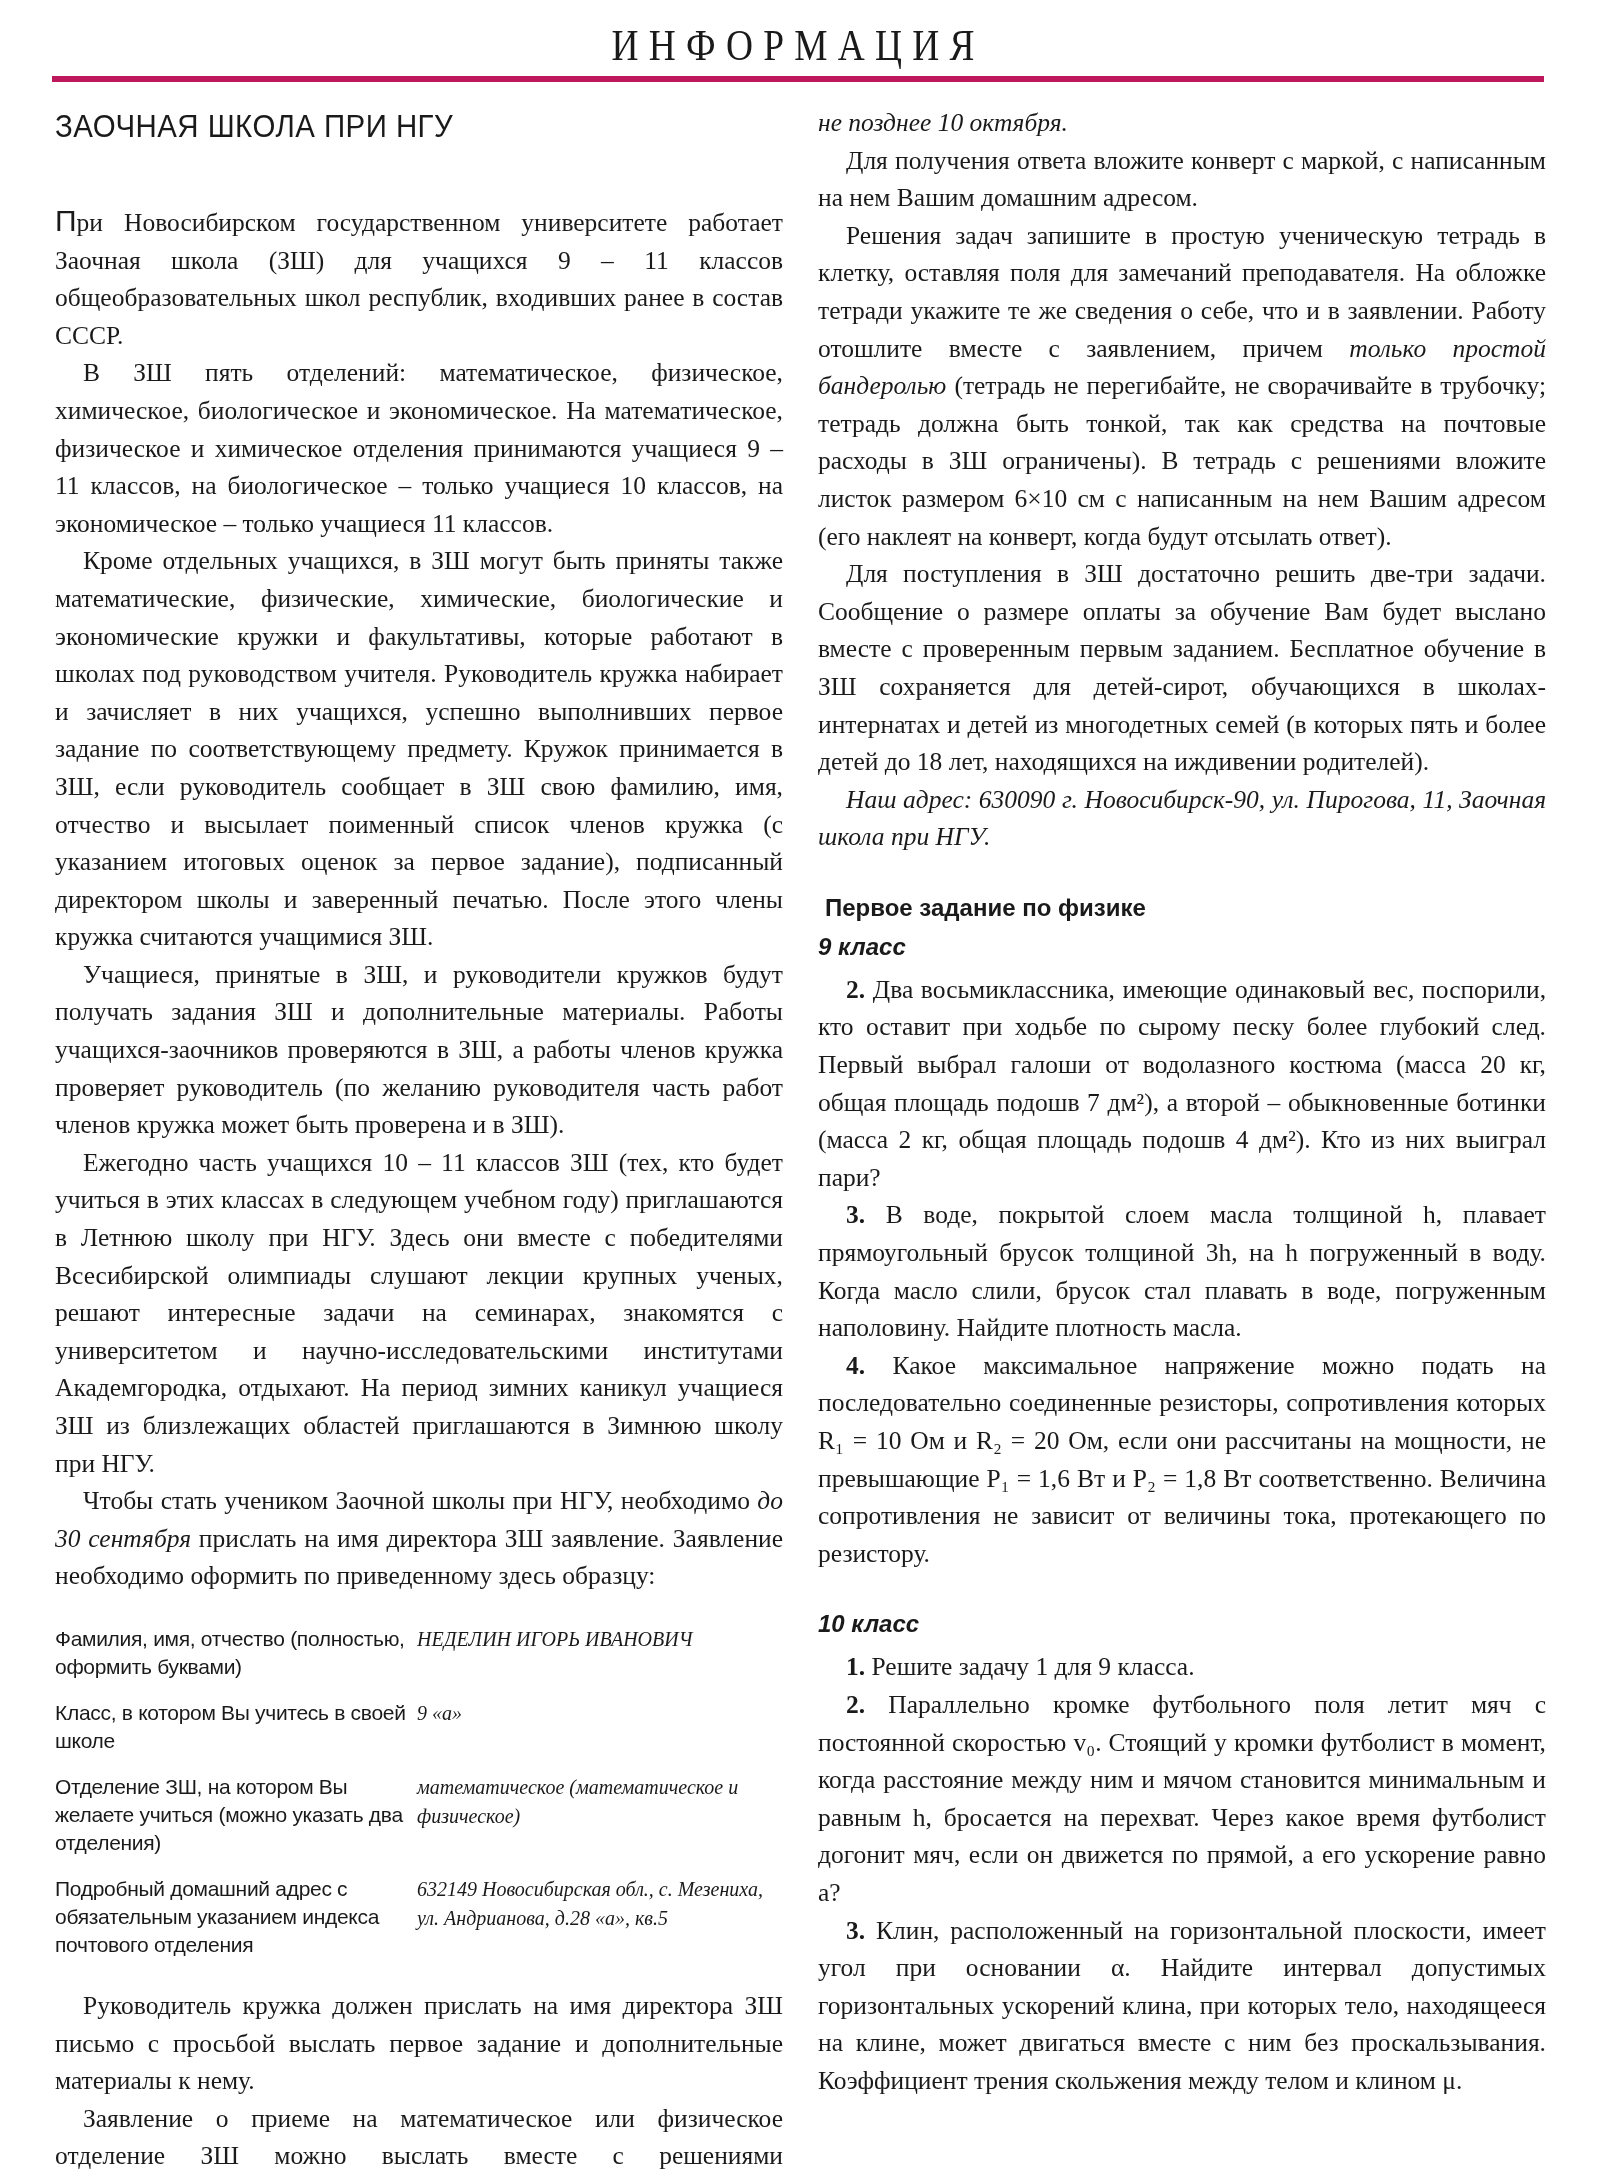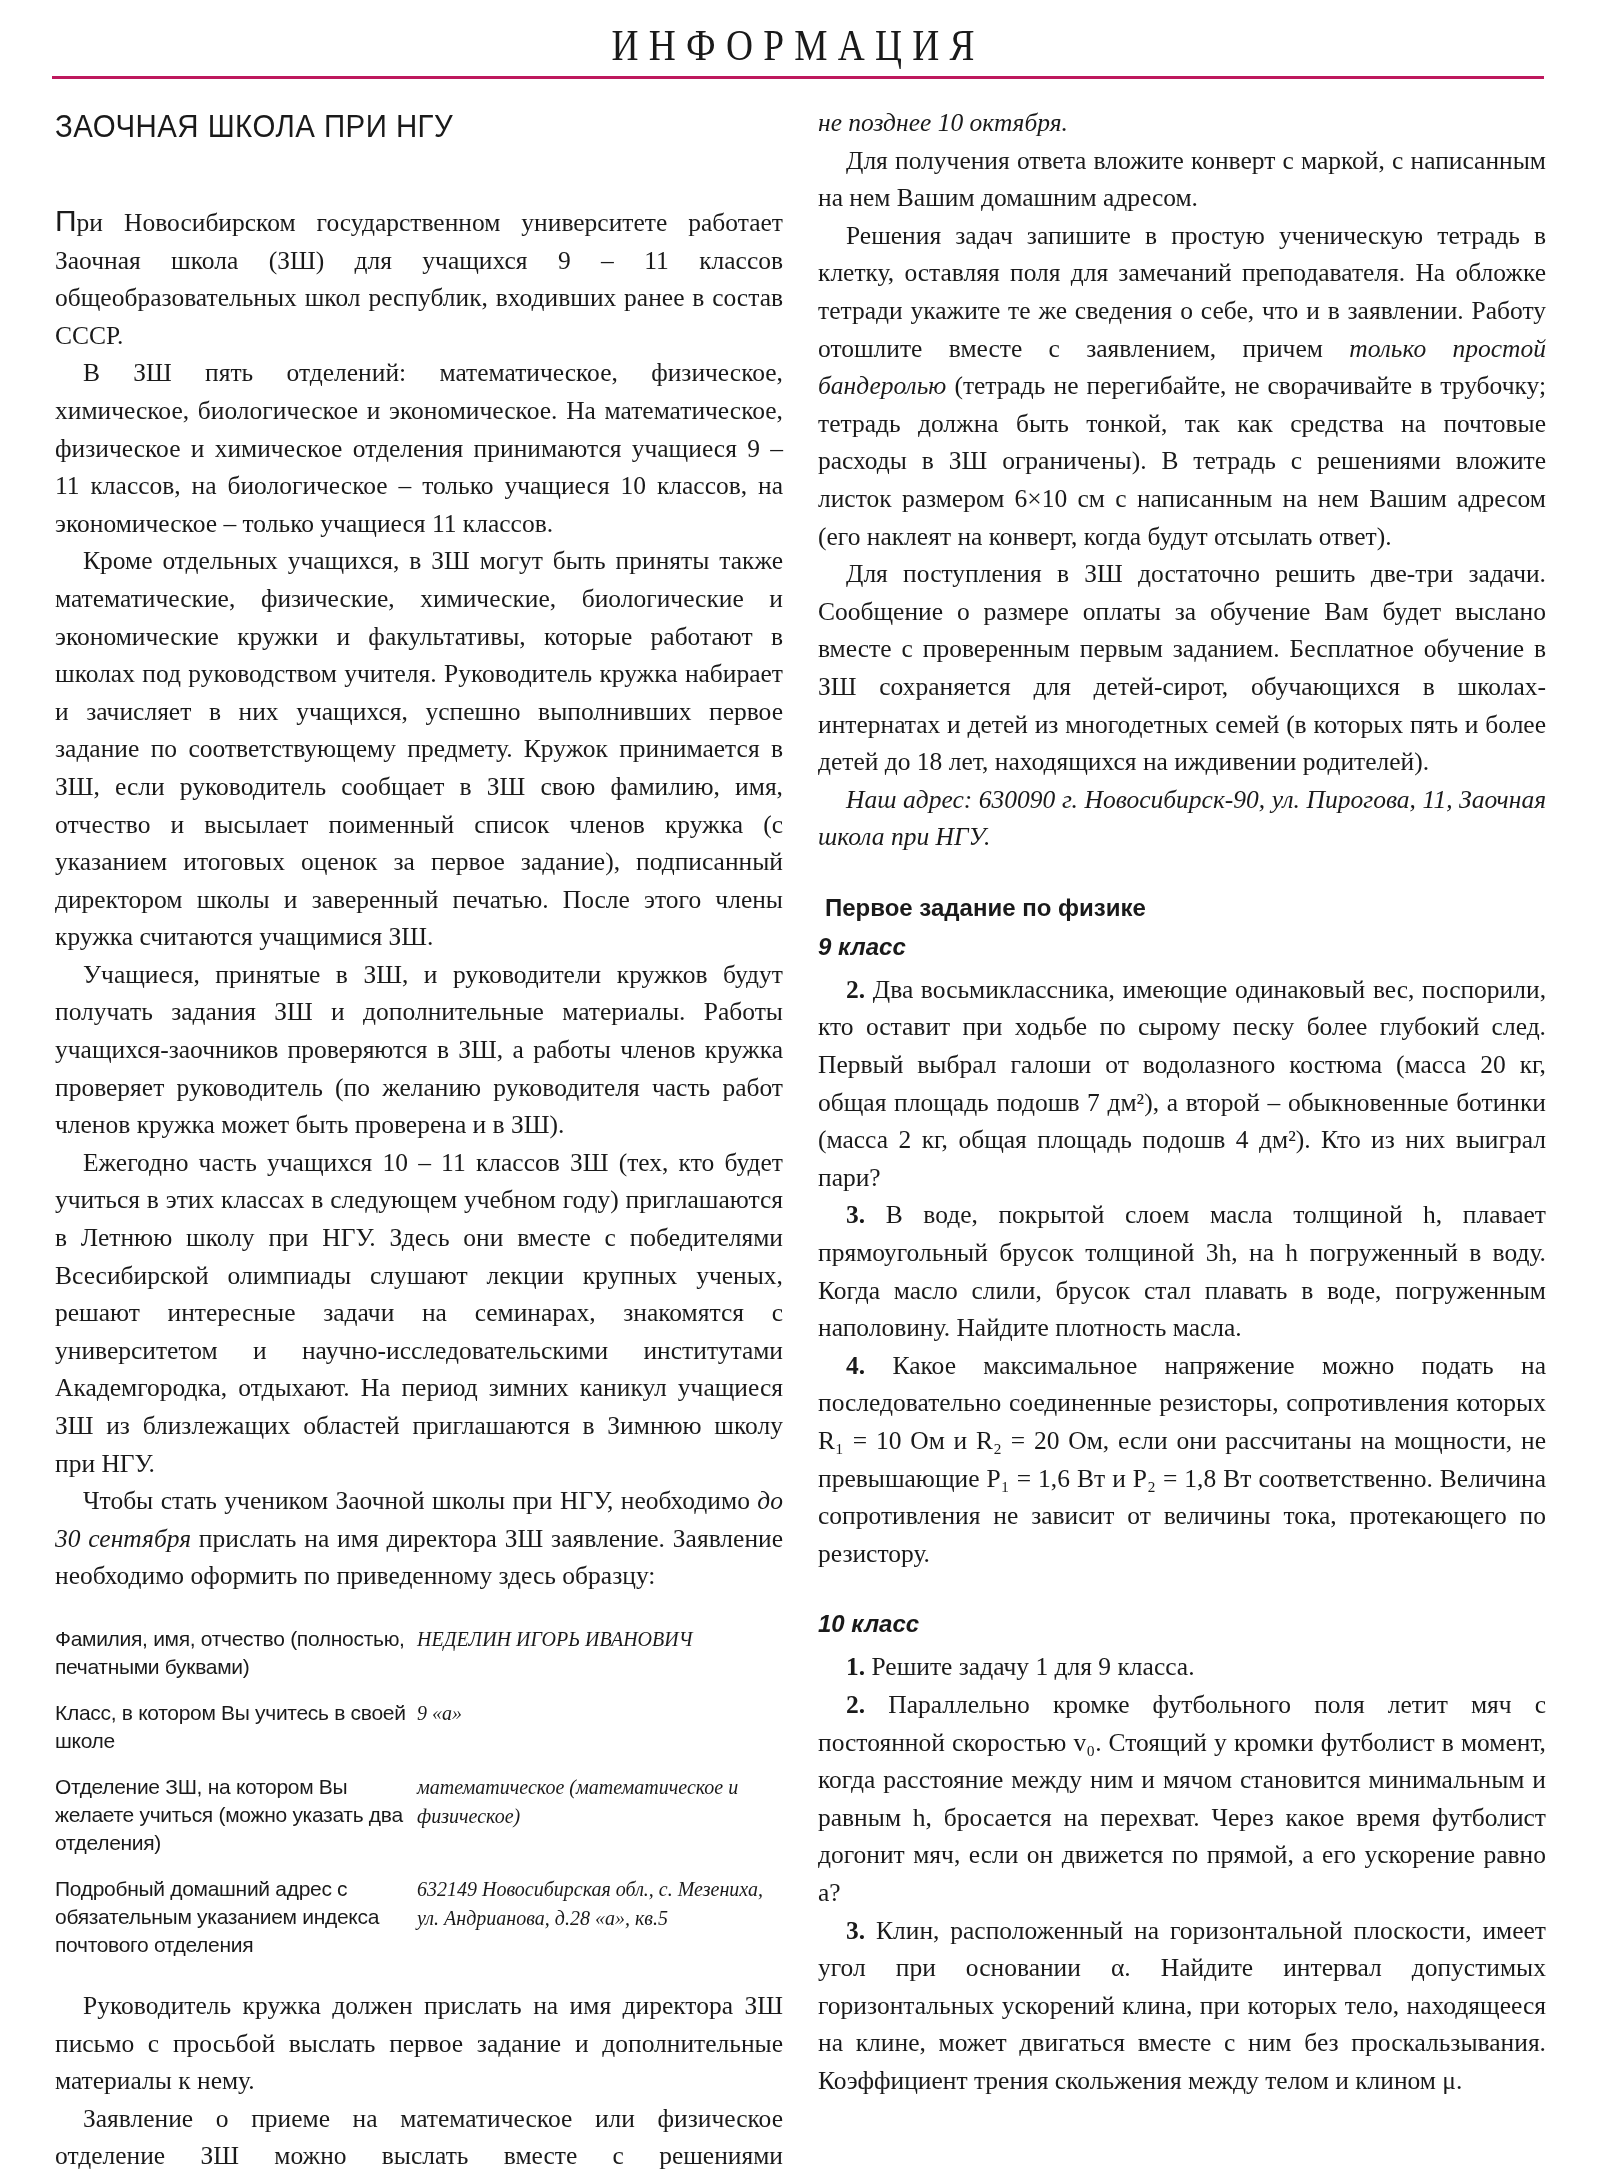--- a/index.html
+++ b/index.html
@@ -3,21 +3,21 @@
 <meta charset="utf-8">
 <style>
   html, body { margin: 0; padding: 0; background: #ffffff; }
   body {
     width: 1600px; height: 2171px; position: relative; overflow: hidden;
     color: #1a1a1a;
     font-family: "Liberation Serif", "DejaVu Serif", serif;
   }
   .header {
     position: absolute; left: 52px; top: 0; width: 1492px; height: 76px;
-    border-bottom: 3px solid #be185d;
+    border-bottom: 6px solid #be185d;
     text-align: center;
   }
   .header h1 {
     margin: 0; padding-top: 22px;
     font-family: "Liberation Serif", serif; font-weight: normal;
     font-size: 44px; letter-spacing: 12px; line-height: 48px;
     transform: scaleX(0.85);
   }
   .col {
     position: absolute; top: 100px; width: 728px;
@@ -73,21 +73,21 @@
 
   <p class="noindent first-para"><span class="dropcap">П</span><span>ри Новосибирском государственном университете работает Заочная школа (ЗШ) для учащихся 9 – 11 классов общеобразовательных школ республик, входивших ранее в состав СССР.</span></p>
   <p>В ЗШ пять отделений: математическое, физическое, химическое, биологическое и экономическое. На математическое, физическое и химическое отделения принимаются учащиеся 9 – 11 классов, на биологическое – только учащиеся 10 классов, на экономическое – только учащиеся 11 классов.</p>
   <p>Кроме отдельных учащихся, в ЗШ могут быть приняты также математические, физические, химические, биологические и экономические кружки и факультативы, которые работают в школах под руководством учителя. Руководитель кружка набирает и зачисляет в них учащихся, успешно выполнивших первое задание по соответствующему предмету. Кружок принимается в ЗШ, если руководитель сообщает в ЗШ свою фамилию, имя, отчество и высылает поименный список членов кружка (с указанием итоговых оценок за первое задание), подписанный директором школы и заверенный печатью. После этого члены кружка считаются учащимися ЗШ.</p>
   <p>Учащиеся, принятые в ЗШ, и руководители кружков будут получать задания ЗШ и дополнительные материалы. Работы учащихся-заочников проверяются в ЗШ, а работы членов кружка проверяет руководитель (по желанию руководителя часть работ членов кружка может быть проверена и в ЗШ).</p>
   <p>Ежегодно часть учащихся 10 – 11 классов ЗШ (тех, кто будет учиться в этих классах в следующем учебном году) приглашаются в Летнюю школу при НГУ. Здесь они вместе с победителями Всесибирской олимпиады слушают лекции крупных ученых, решают интересные задачи на семинарах, знакомятся с университетом и научно-исследовательскими институтами Академгородка, отдыхают. На период зимних каникул учащиеся ЗШ из близлежащих областей приглашаются в Зимнюю школу при НГУ.</p>
   <p><span>Чтобы стать учеником Заочной школы при НГУ, необходимо </span><em>до 30 сентября</em><span> прислать на имя директора ЗШ заявление. Заявление необходимо оформить по приведенному здесь образцу:</span></p>
 
   <div class="form-table">
     <div class="form-row">
-      <div class="form-label">Фамилия, имя, отчество (полностью, печатными буквами)</div>
+      <div class="form-label">Фамилия, имя, отчество (полностью, оформить буквами)</div>
       <div class="form-value">НЕДЕЛИН ИГОРЬ ИВАНОВИЧ</div>
     </div>
     <div class="form-row">
       <div class="form-label">Класс, в котором Вы учитесь в своей школе</div>
       <div class="form-value">9 «а»</div>
     </div>
     <div class="form-row">
       <div class="form-label">Отделение ЗШ, на котором Вы желаете учиться (можно указать два отделения)</div>
       <div class="form-value">математическое (математическое и физическое)</div>
     </div>

